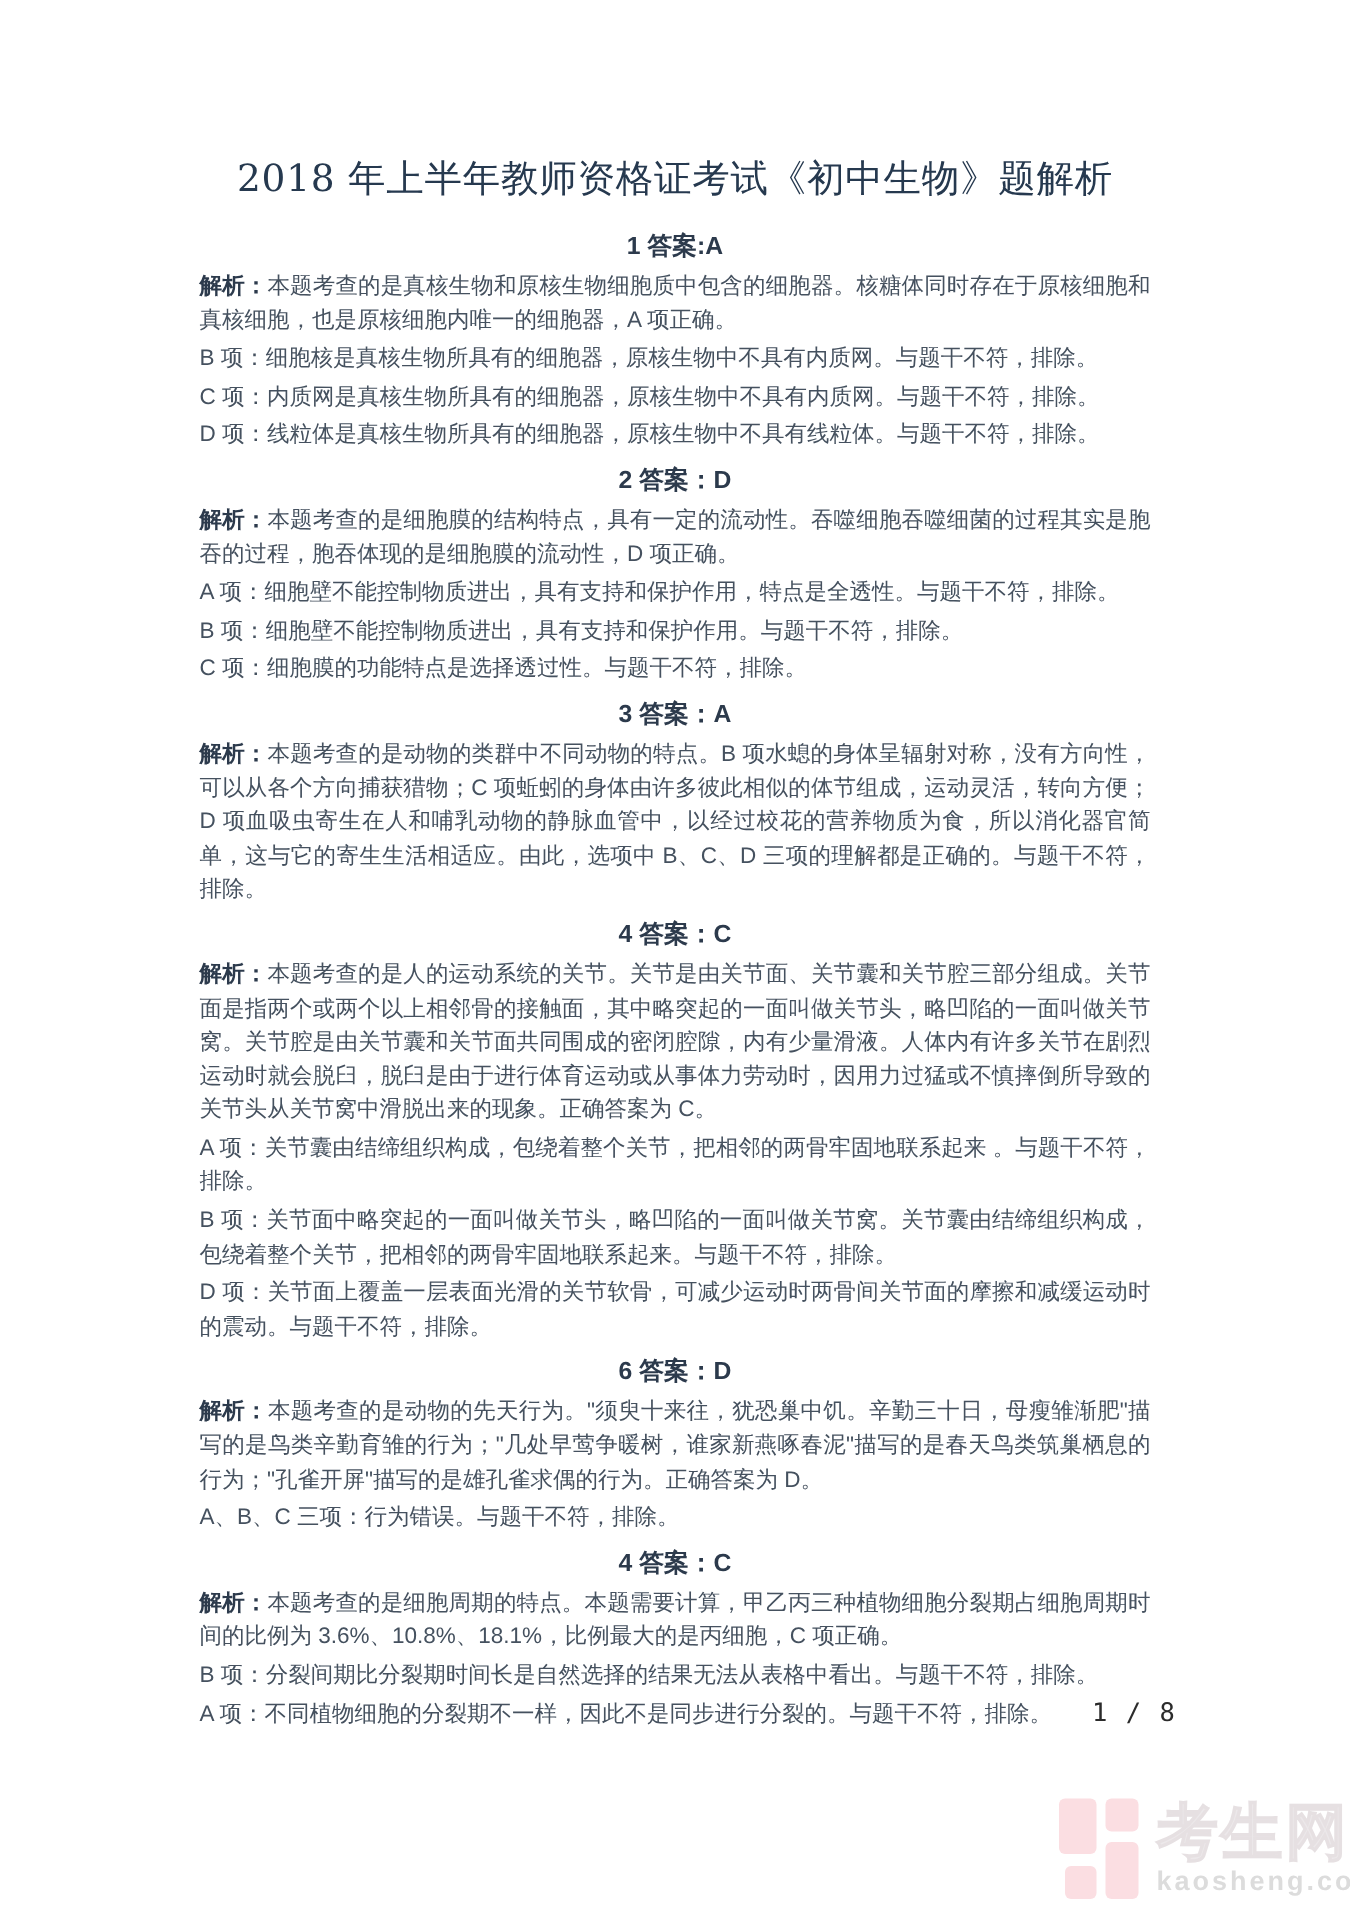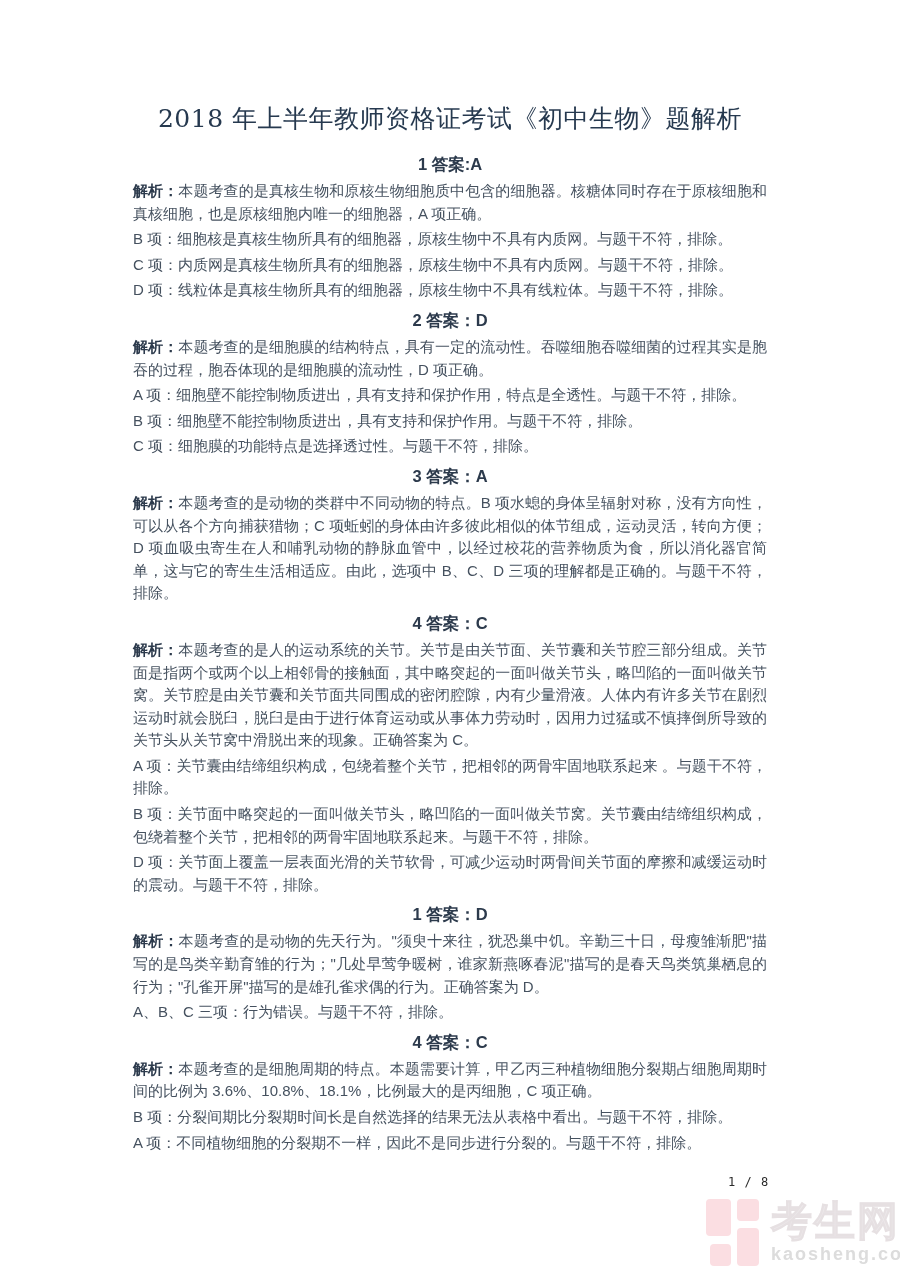--- a/index.html
+++ b/index.html
@@ -40,23 +40,23 @@
     margin: 0 0 3px 0;
     text-align: justify;
     color: #45515f;
   }
   .para .analysis-label {
     font-weight: bold;
     color: #2c3a4c;
   }
   .page-number {
     position: absolute;
-    left: 728px; top: 1175px;
+    left: 728px; top: 1132px;
     font-family: "DejaVu Sans Mono", monospace;
-    font-size: 12px;
+    font-size: 17px;
     color: #2b2b2b;
     letter-spacing: 1px;
   }
   .logo {
     position: absolute;
     left: 706px; top: 1199px;
     display: flex;
     align-items: flex-start;
     gap: 9px;
   }
@@ -117,21 +117,21 @@
 
   <section>
     <h2 class="q-heading">4 答案：C</h2>
     <p class="para"><span class="analysis-label">解析：</span><span>本题考查的是人的运动系统的关节。关节是由关节面、关节囊和关节腔三部分组成。关节面是指两个或两个以上相邻骨的接触面，其中略突起的一面叫做关节头，略凹陷的一面叫做关节窝。关节腔是由关节囊和关节面共同围成的密闭腔隙，内有少量滑液。人体内有许多关节在剧烈运动时就会脱臼，脱臼是由于进行体育运动或从事体力劳动时，因用力过猛或不慎摔倒所导致的关节头从关节窝中滑脱出来的现象。正确答案为 C。</span></p>
     <p class="para">A 项：关节囊由结缔组织构成，包绕着整个关节，把相邻的两骨牢固地联系起来 。与题干不符，排除。</p>
     <p class="para">B 项：关节面中略突起的一面叫做关节头，略凹陷的一面叫做关节窝。关节囊由结缔组织构成，包绕着整个关节，把相邻的两骨牢固地联系起来。与题干不符，排除。</p>
     <p class="para">D 项：关节面上覆盖一层表面光滑的关节软骨，可减少运动时两骨间关节面的摩擦和减缓运动时的震动。与题干不符，排除。</p>
   </section>
 
   <section>
-    <h2 class="q-heading">1 答案：D</h2>
+    <h2 class="q-heading">6 答案：D</h2>
     <p class="para"><span class="analysis-label">解析：</span><span>本题考查的是动物的先天行为。"须臾十来往，犹恐巢中饥。辛勤三十日，母瘦雏渐肥"描写的是鸟类辛勤育雏的行为；"几处早莺争暖树，谁家新燕啄春泥"描写的是春天鸟类筑巢栖息的行为；"孔雀开屏"描写的是雄孔雀求偶的行为。正确答案为 D。</span></p>
     <p class="para">A、B、C 三项：行为错误。与题干不符，排除。</p>
   </section>
 
   <section>
     <h2 class="q-heading">4 答案：C</h2>
     <p class="para"><span class="analysis-label">解析：</span><span>本题考查的是细胞周期的特点。本题需要计算，甲乙丙三种植物细胞分裂期占细胞周期时间的比例为 3.6%、10.8%、18.1%，比例最大的是丙细胞，C 项正确。</span></p>
     <p class="para">B 项：分裂间期比分裂期时间长是自然选择的结果无法从表格中看出。与题干不符，排除。</p>
     <p class="para">A 项：不同植物细胞的分裂期不一样，因此不是同步进行分裂的。与题干不符，排除。</p>
   </section>

